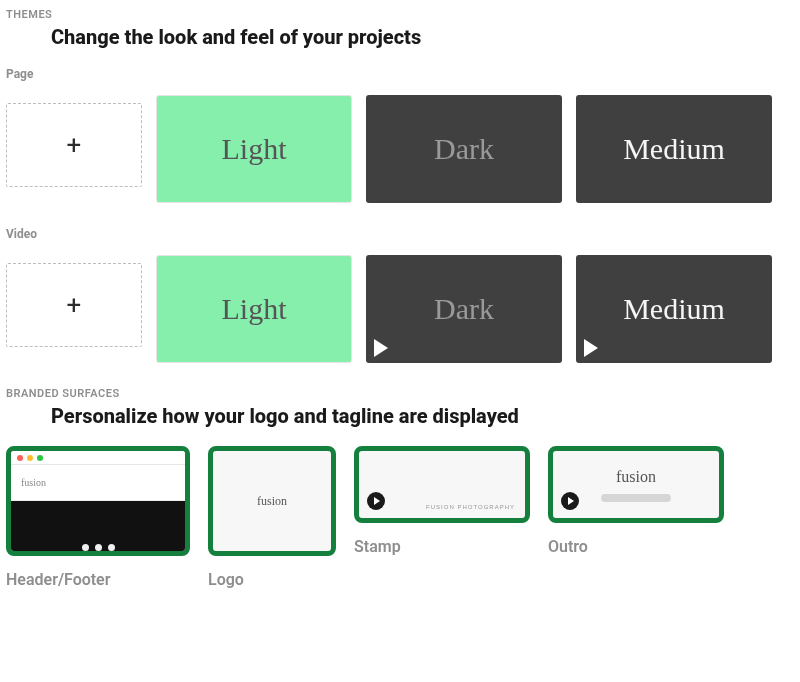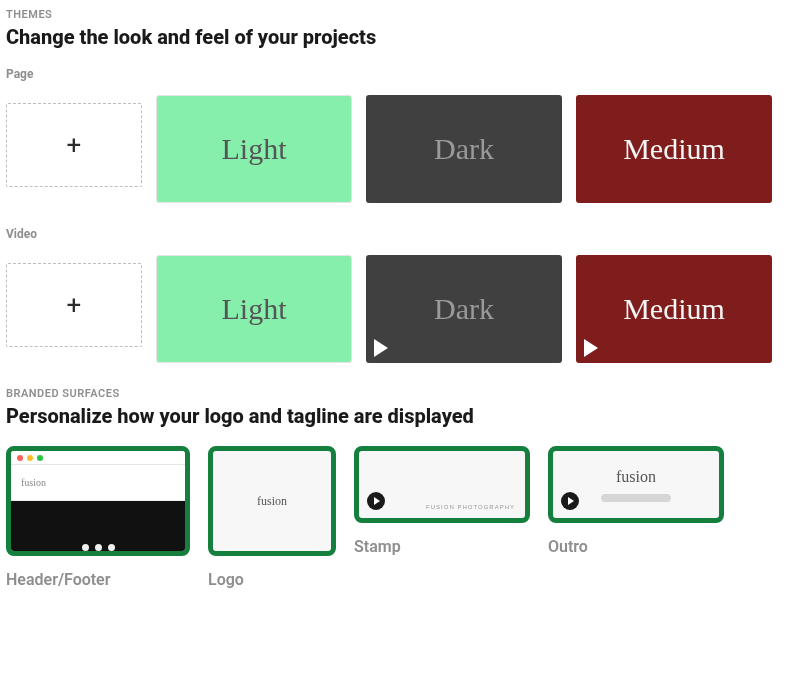--- a/index.html
+++ b/index.html
@@ -16,20 +16,21 @@
     letter-spacing: 0.5px;
     color: #8e8e8e;
     font-weight: 600;
     margin-bottom: 4px;
   }
   .section-title {
     font-size: 20px;
     font-weight: 800;
     color: #1a1a1a;
     margin-bottom: 18px;
+    margin-left: 45px;
   }
   .sub-label {
     font-size: 12px;
     color: #8e8e8e;
     font-weight: 700;
     margin-bottom: 14px;
   }
 
   .theme-row {
     display: flex;
@@ -59,21 +60,21 @@
     align-items: center;
     justify-content: center;
     position: relative;
     font-family: Georgia, "Times New Roman", serif;
     font-weight: 300;
     font-size: 30px;
     cursor: pointer;
   }
   .theme-light { background: #86efac; border: 1px solid #e5e5e5; color: #555; justify-content: center; }
   .theme-dark { background: #404040; color: #9a9a9a; }
-  .theme-medium { background: #7f1d1d; color: #f5f5f5; }
+  .theme-medium { background: #404040; color: #f5f5f5; }
 
   .play-badge {
     position: absolute;
     left: 8px;
     bottom: 6px;
     width: 0; height: 0;
     border-left: 14px solid #fff;
     border-top: 9px solid transparent;
     border-bottom: 9px solid transparent;
   }

